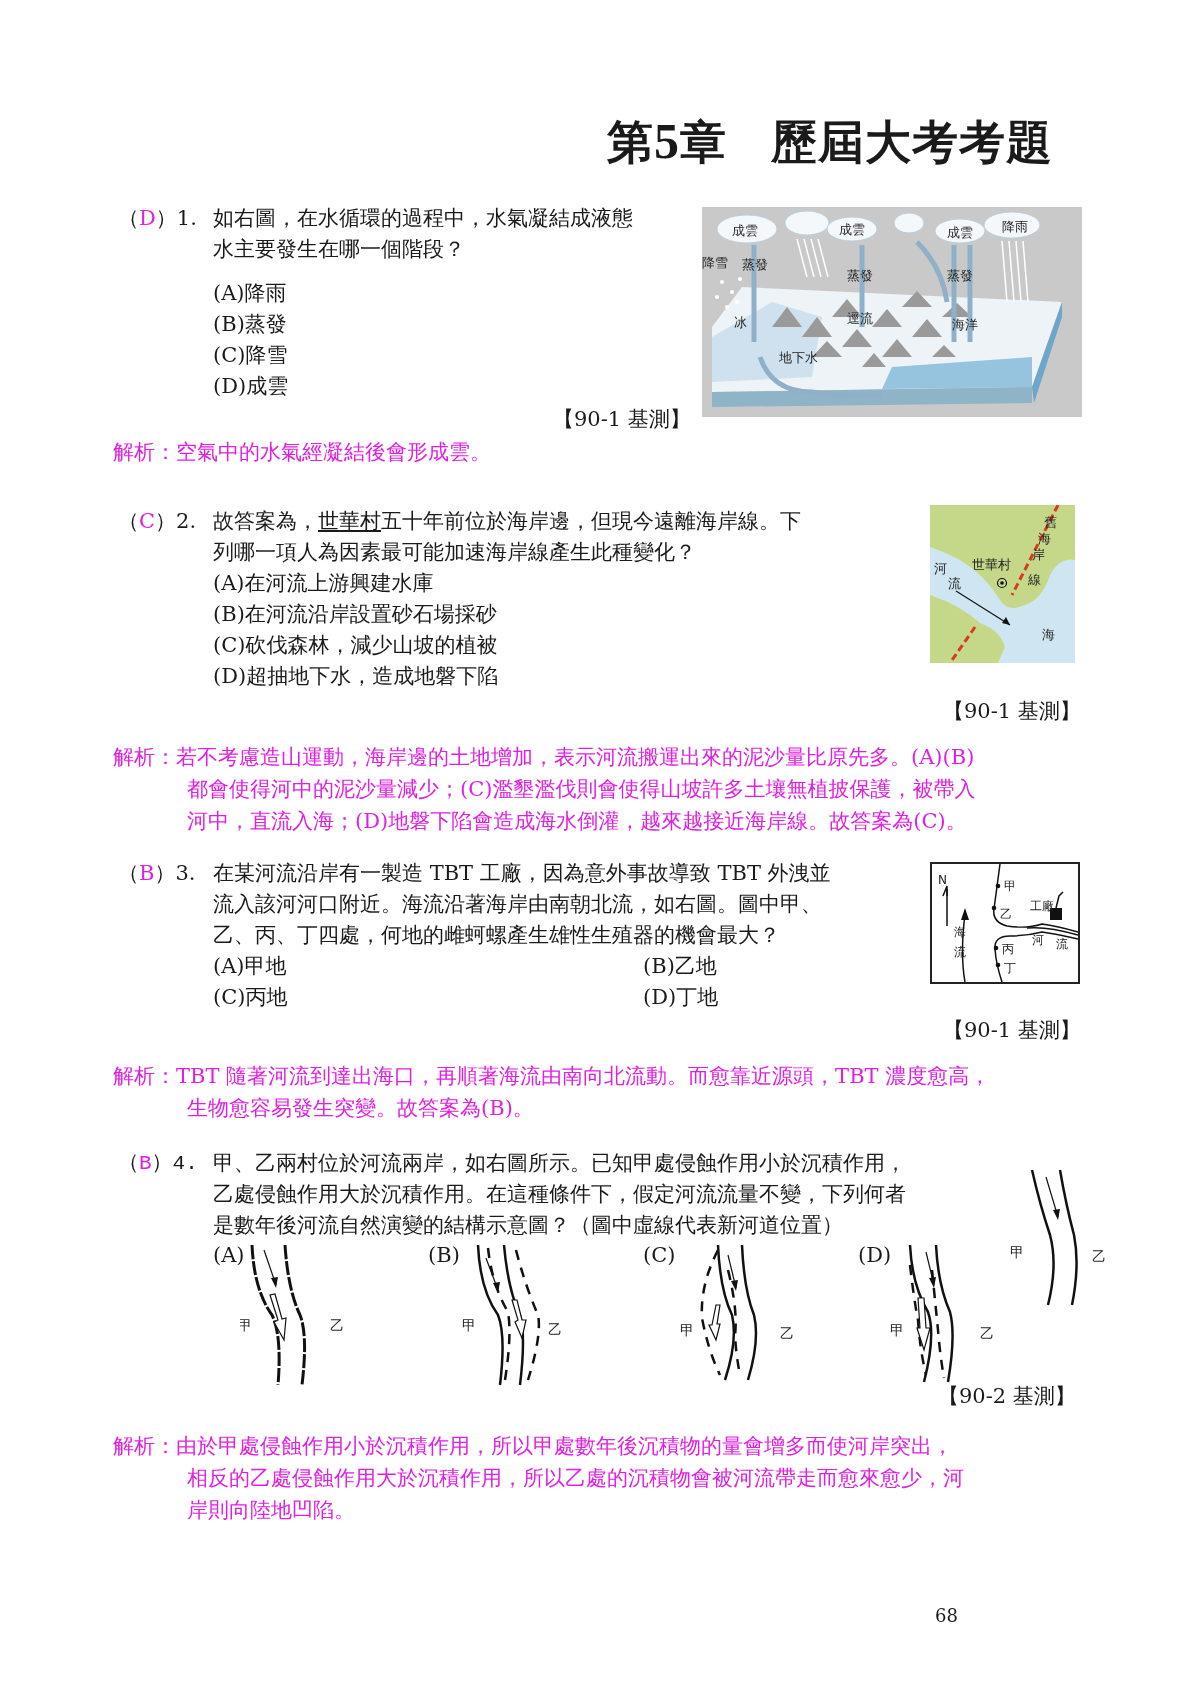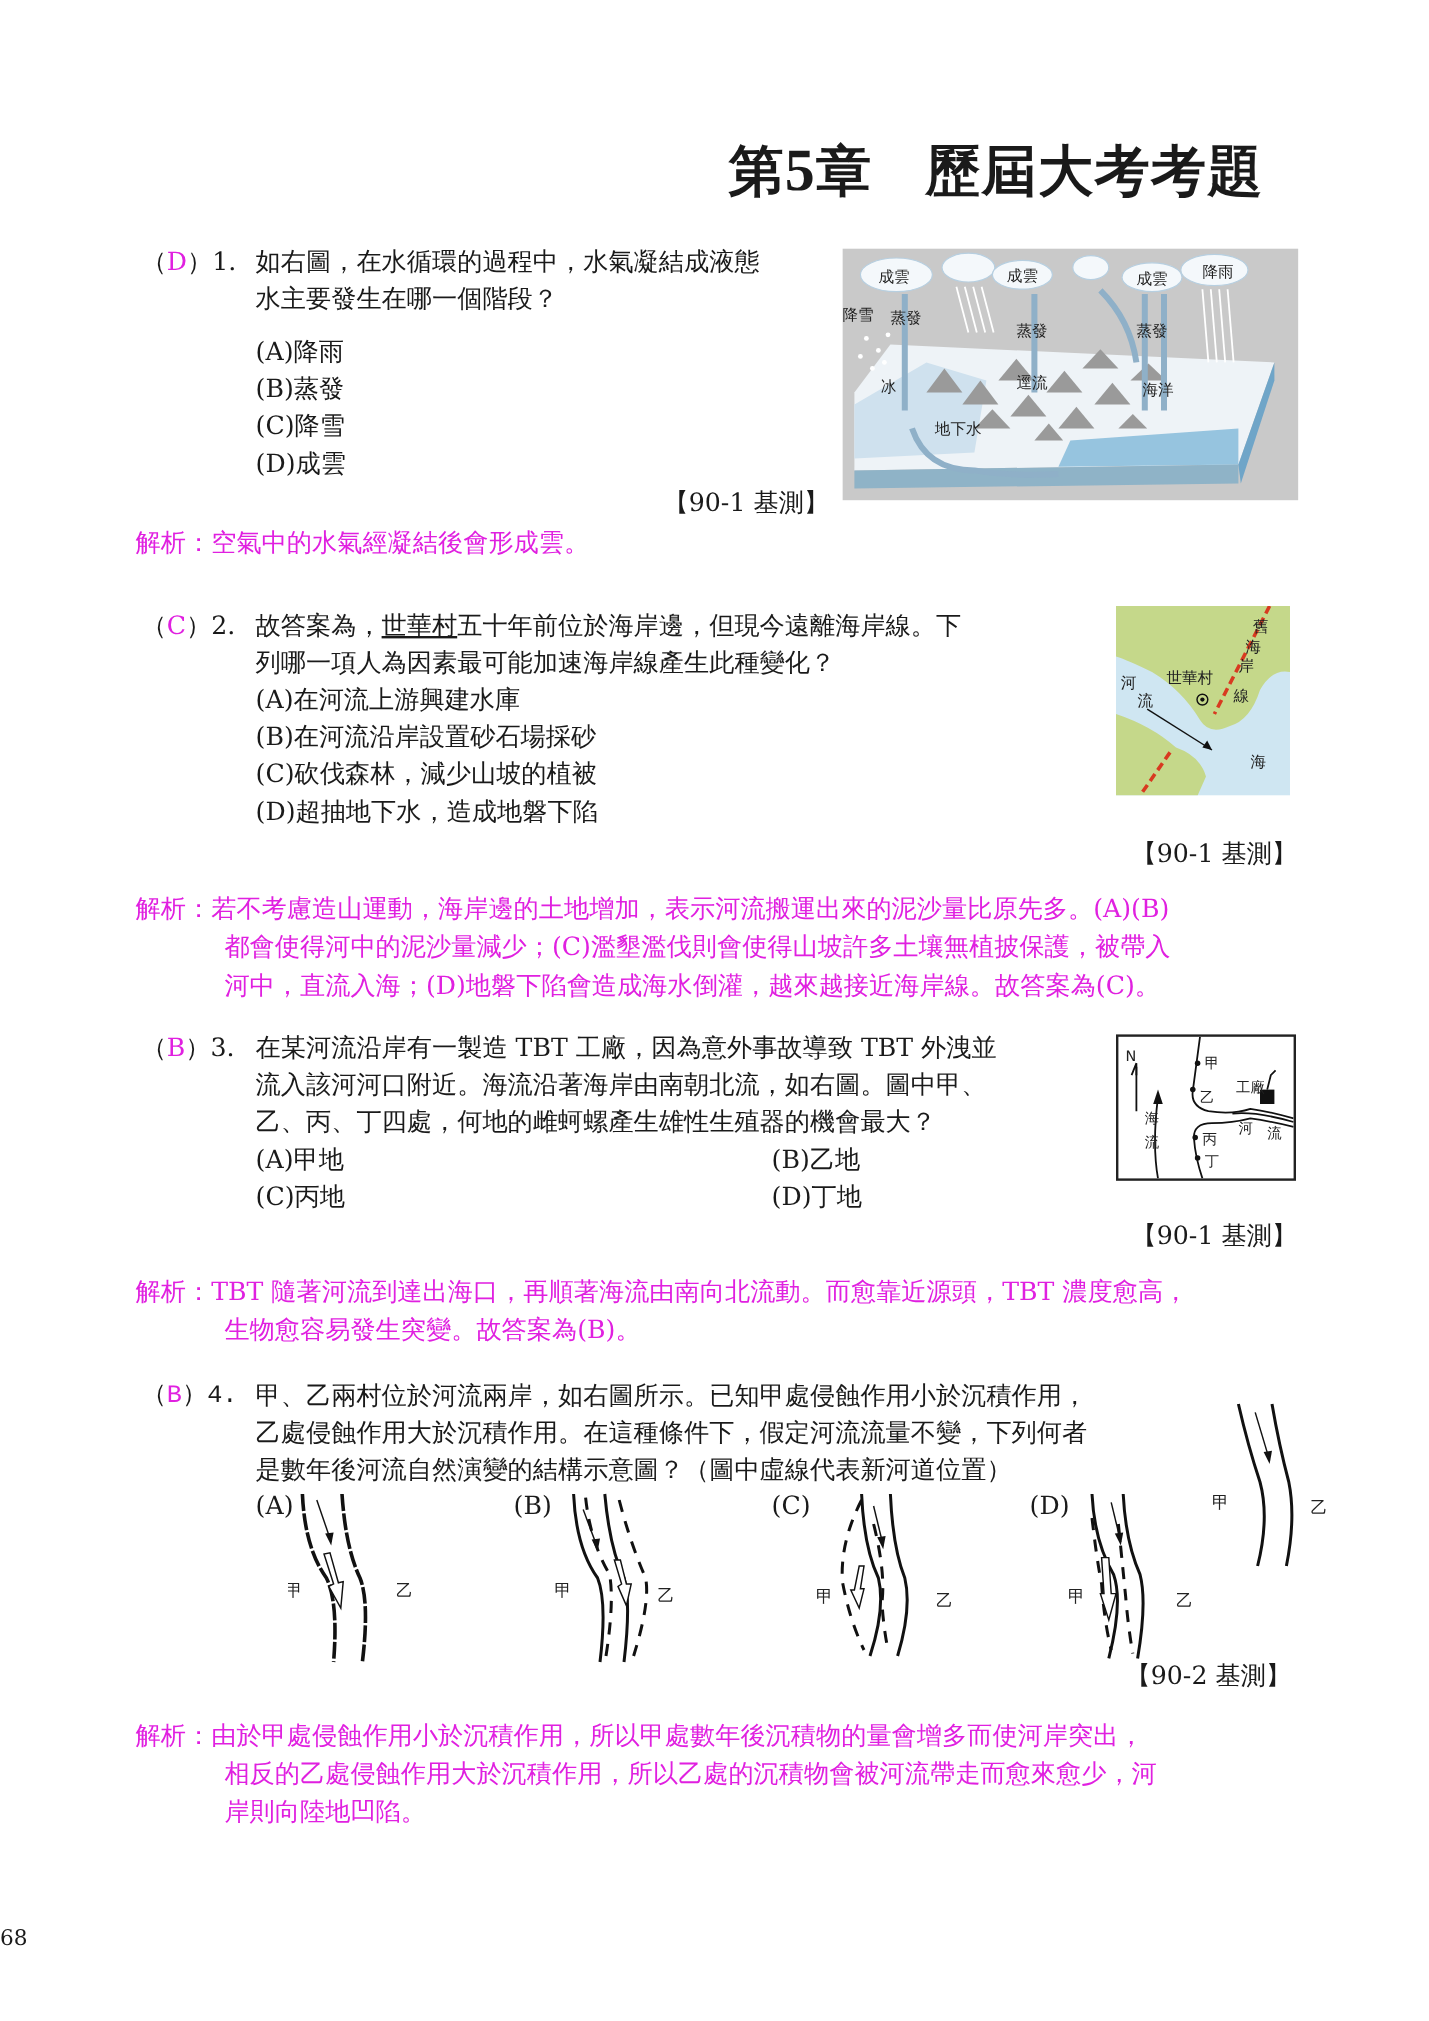--- a/index.html
+++ b/index.html
@@ -297,13 +297,13 @@
     </svg>
   </div>
 </div>
 
 <div class="abs analysis" style="left:113px; top:1430px;">
   <div><span>解析：</span><span>由於甲處侵蝕作用小於沉積作用，所以甲處數年後沉積物的量會增多而使河岸突出，</span></div>
   <div style="padding-left:74px;">相反的乙處侵蝕作用大於沉積作用，所以乙處的沉積物會被河流帶走而愈來愈少，河</div>
   <div style="padding-left:74px;">岸則向陸地凹陷。</div>
 </div>
 
-<div class="abs" style="left:0; width:958px; top:1605px; text-align:left; font-size:18px;">68</div>
+<div class="abs" style="left:0; width:958px; top:1605px; text-align:right; font-size:18px;">68</div>
 
 </body></html>

